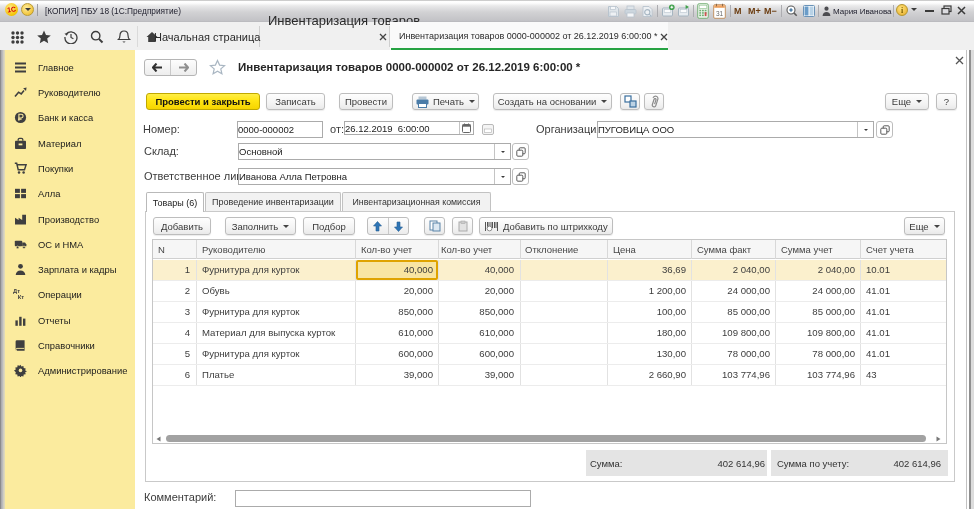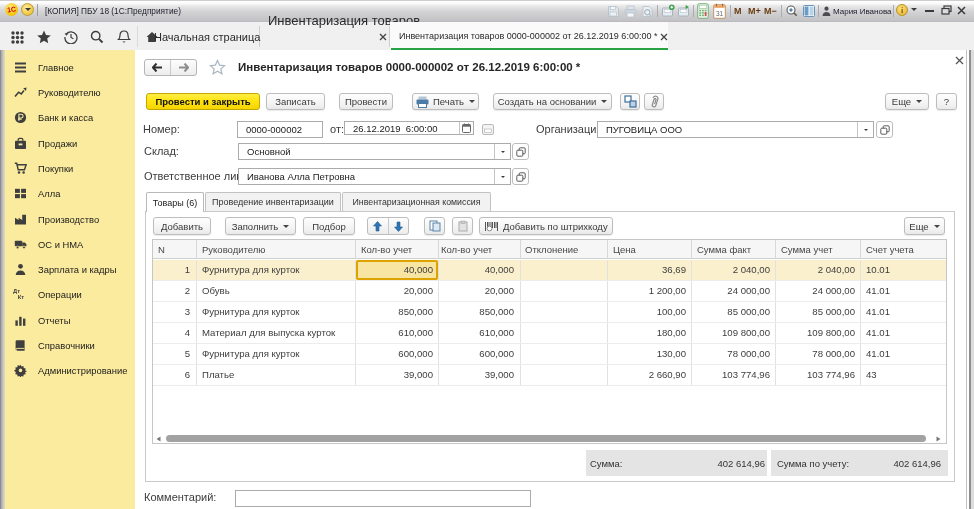--- a/index.html
+++ b/index.html
@@ -1,17 +1,17 @@
 <!DOCTYPE html>
 <html><head><meta charset="utf-8"><style>
 *{margin:0;padding:0;box-sizing:border-box}
 html,body{width:974px;height:509px;overflow:hidden;font-family:"Liberation Sans",sans-serif;background:#fff}
 .a{position:absolute}
 .btn{position:absolute;border:1px solid #bdbdbd;border-radius:3px;background:linear-gradient(180deg,#fefefe,#f2f2f2 70%,#e9e9e9);color:#3a3a3a;font-size:9.5px;white-space:nowrap;display:flex;align-items:center;justify-content:center;box-shadow:0 1px 1px rgba(0,0,0,.08)}
-.inp{position:absolute;border:1px solid #ababab;background:#fff;font-size:9.5px;color:#1a1a1a;display:flex;align-items:center;padding-left:8px;white-space:nowrap}
+.inp{position:absolute;border:1px solid #ababab;background:#fff;font-size:9.5px;color:#1a1a1a;display:flex;align-items:center;padding-left:0;white-space:nowrap}
 .lbl{position:absolute;font-size:11px;color:#3c3c3c;white-space:nowrap}
 .dd{position:absolute;right:0;top:0;bottom:0;width:16px;border-left:1px solid #c4c4c4;display:flex;align-items:center;justify-content:center}
 .dd:after{content:"";border:2.5px solid transparent;border-top-color:#3a3a3a;margin-top:2.5px}
 .arr{display:inline-block;border:3px solid transparent;border-top-color:#444;margin-left:5px;margin-top:3px}
 svg{display:block}
 </style></head>
 <body>
 
 <div class="a" style="left:0;top:0;width:974px;height:22px;background:linear-gradient(180deg,#9b9b9b 0,#ffffff 1px,#fdfdfd 3px,#e8e8e9 6px,#d2d2d4 12px,#c2c2c6 21px,#b4b4b8 22px)">
   <div class="a" style="left:5px;top:3px;width:13px;height:13px;border-radius:50%;background:radial-gradient(circle at 40% 35%,#ffe98a,#f4c300 70%,#caa000);display:flex;align-items:center;justify-content:center">
@@ -181,21 +181,21 @@
 <svg class="si" style="top:60.5px" viewBox="0 0 13 13">
       <circle cx="6.5" cy="6.5" r="5.6" fill="#3f3f3f"></circle>
       <path d="M4.9 9.8V3.2h2.3a1.9 1.9 0 0 1 0 3.8H4.2M4 8.3h3.6" stroke="#fbeb9e" stroke-width="1.1" fill="none"></path>
     </svg>
 <div class="st" style="top:61.5px">Банк и касса</div>
 <svg class="si" style="top:86.5px" viewBox="0 0 13 13">
       <rect x="1" y="3.8" width="11" height="8.2" rx="0.8" fill="#3f3f3f"></rect>
       <path d="M4.2 3.8V2.6a1.3 1.3 0 0 1 1.3-1.3h2a1.3 1.3 0 0 1 1.3 1.3v1.2" fill="none" stroke="#3f3f3f" stroke-width="1.3"></path>
       <rect x="4.6" y="6.5" width="3.8" height="1.8" fill="#fbeb9e"></rect>
     </svg>
-<div class="st" style="top:87.5px">Продажи</div>
+<div class="st" style="top:87.5px">Материал</div>
 <svg class="si" style="top:111.5px" viewBox="0 0 13 13">
       <path d="M0.8 1.3h1.9l1.5 6.4h6.3l1.6-5H3.6" fill="none" stroke="#3f3f3f" stroke-width="1.4"></path>
       <circle cx="5" cy="10.6" r="1.25" fill="#3f3f3f"></circle>
       <circle cx="9.6" cy="10.6" r="1.25" fill="#3f3f3f"></circle>
     </svg>
 <div class="st" style="top:112.5px">Покупки</div>
 <svg class="si" style="top:136.5px" viewBox="0 0 13 13">
       <g fill="#3f3f3f">
         <rect x="1" y="1.8" width="4.9" height="4.1"></rect>
         <rect x="7.1" y="1.8" width="4.9" height="4.1"></rect>

